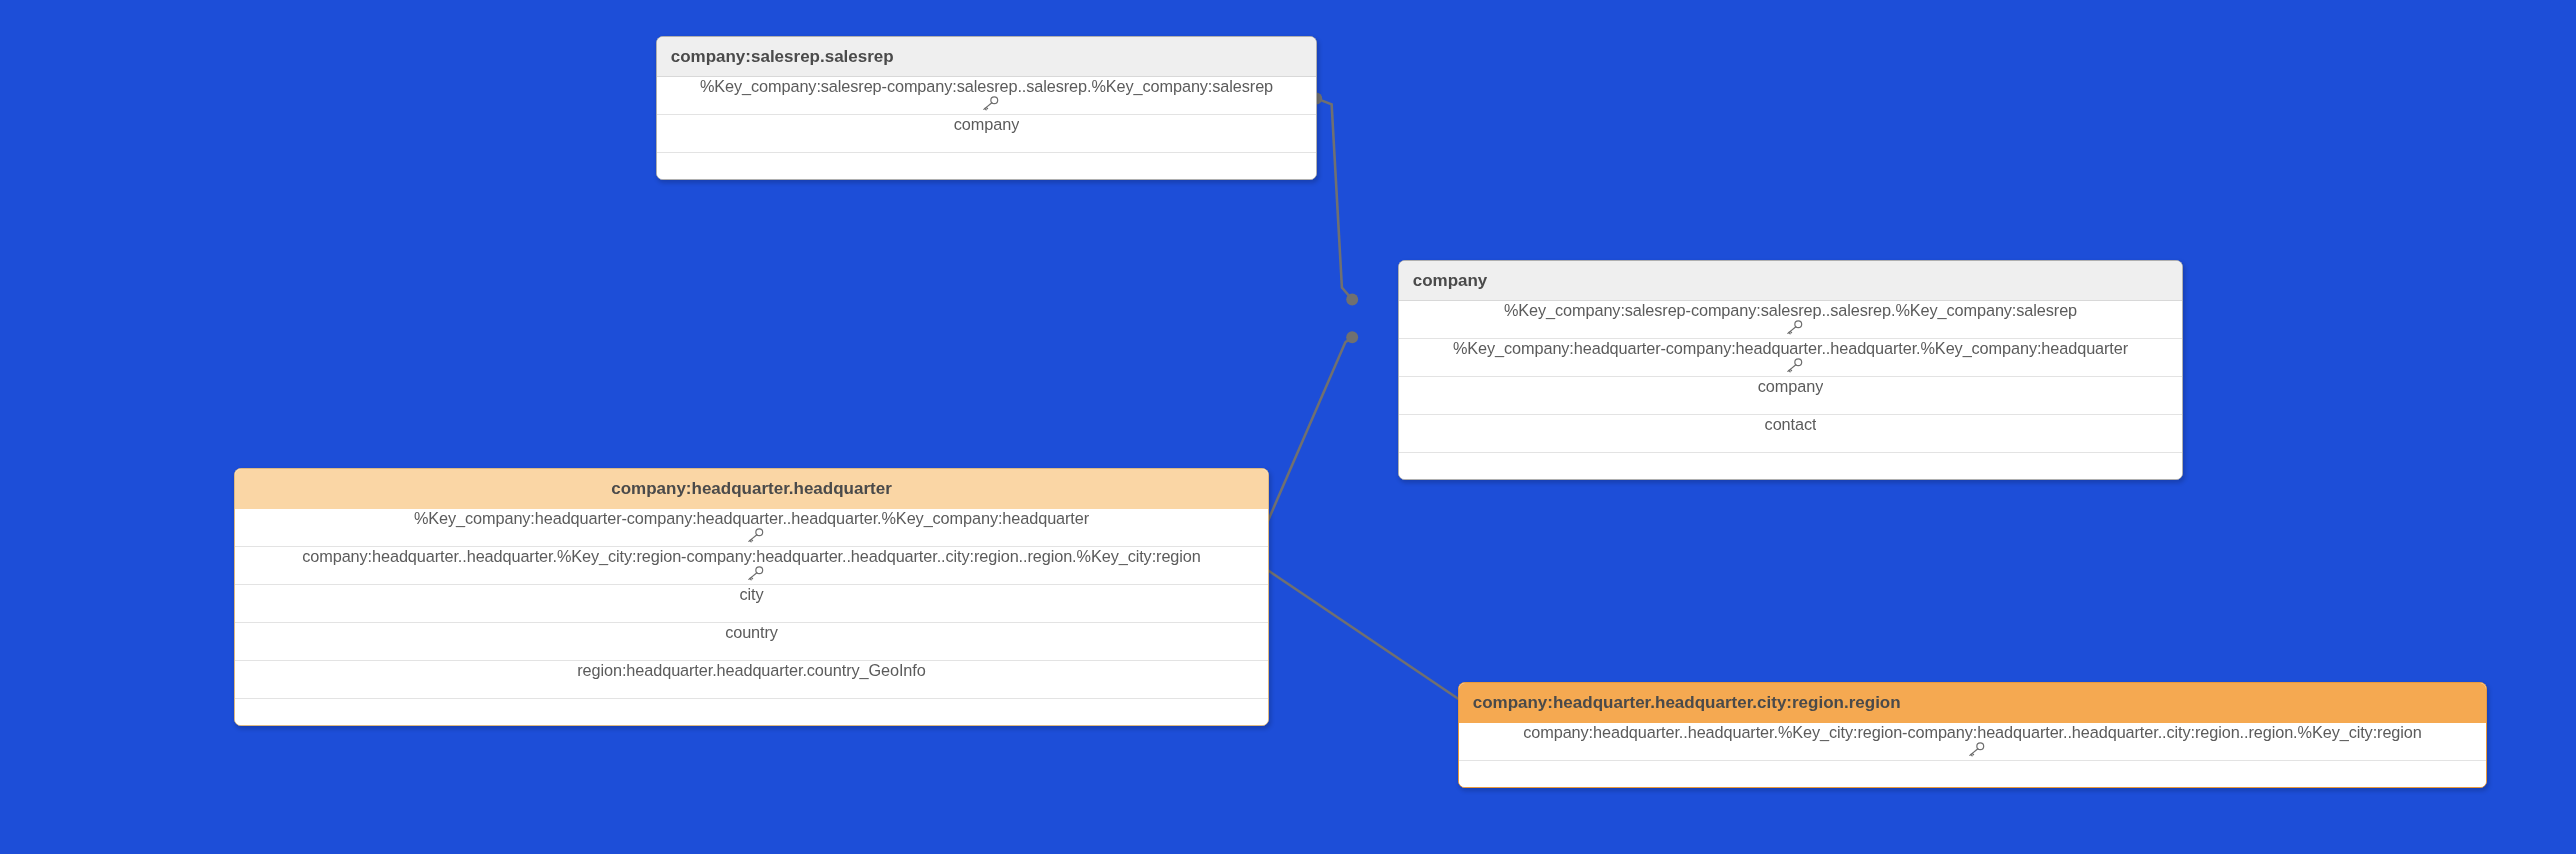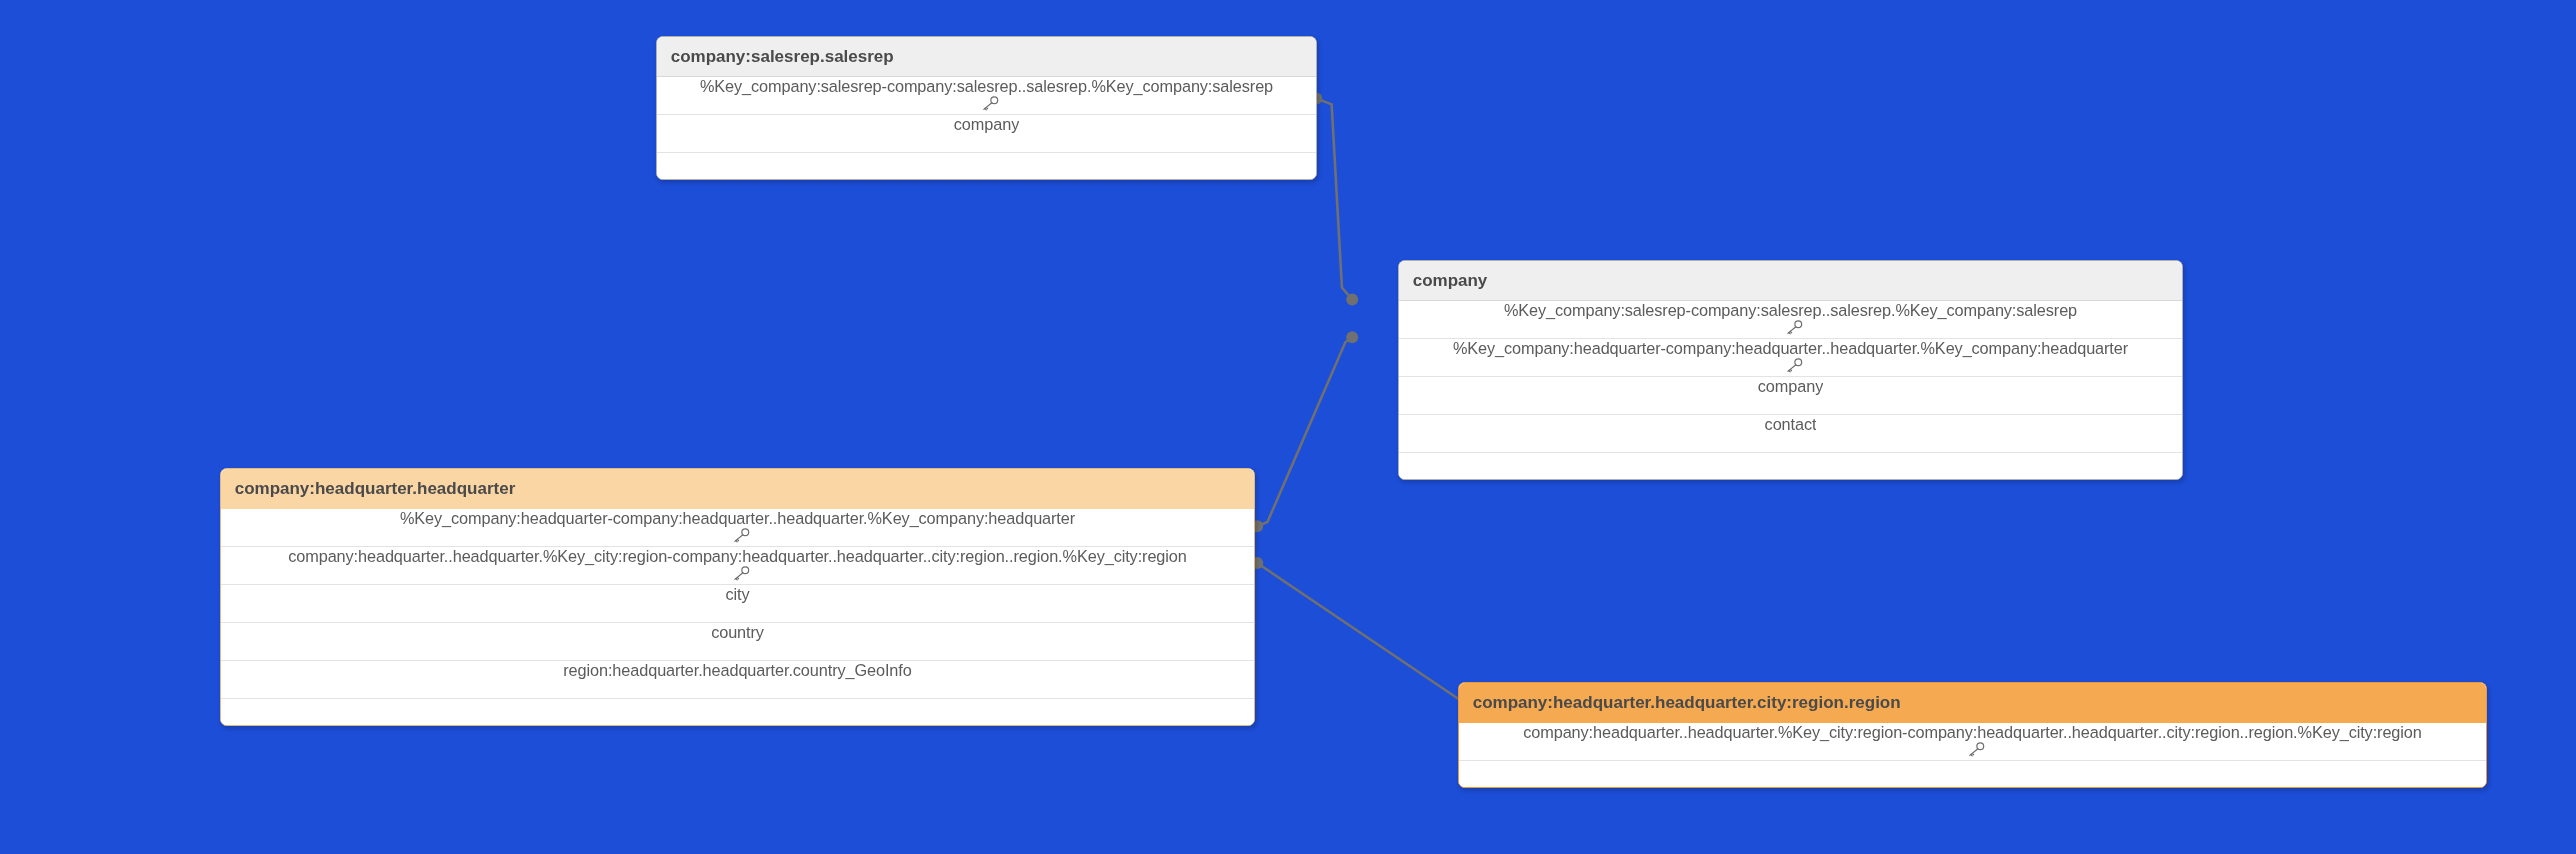--- a/index.html
+++ b/index.html
@@ -178,21 +178,21 @@
           </span>
         </div>
         <div class="field-row">
           <span class="field-label">company</span>
         </div>
         <div class="field-row">
           <span class="field-label">contact</span>
         </div>
         <div class="filler-row"></div>
       </div>
-      <div class="table-card accent-light" style="left: 220px; top: 468px; width: 1035px;">
+      <div class="table-card accent-light" style="left: 234px; top: 468px; width: 1035px; text-align: center;">
         <div class="card-header hdr-light">company:headquarter.headquarter</div>
         <div class="field-row">
           <span class="field-label">%Key_company:headquarter-company:headquarter..headquarter.%Key_company:headquarter</span>
           <span class="key-icon">
             <svg width="19" height="15.4" viewBox="0 0 22 18" aria-hidden="true">
               <g fill="none" stroke="#6e6e6e" stroke-width="1.4">
                 <circle cx="15.4" cy="5.0" r="4.0"></circle>
                 <path d="M12.6 7.9 L3.2 15.6" stroke-linecap="round"></path>
                 <path d="M6.0 13.3 L7.6 14.9" stroke-linecap="round"></path>
                 <path d="M4.4 14.6 L5.9 16.1" stroke-linecap="round"></path>

